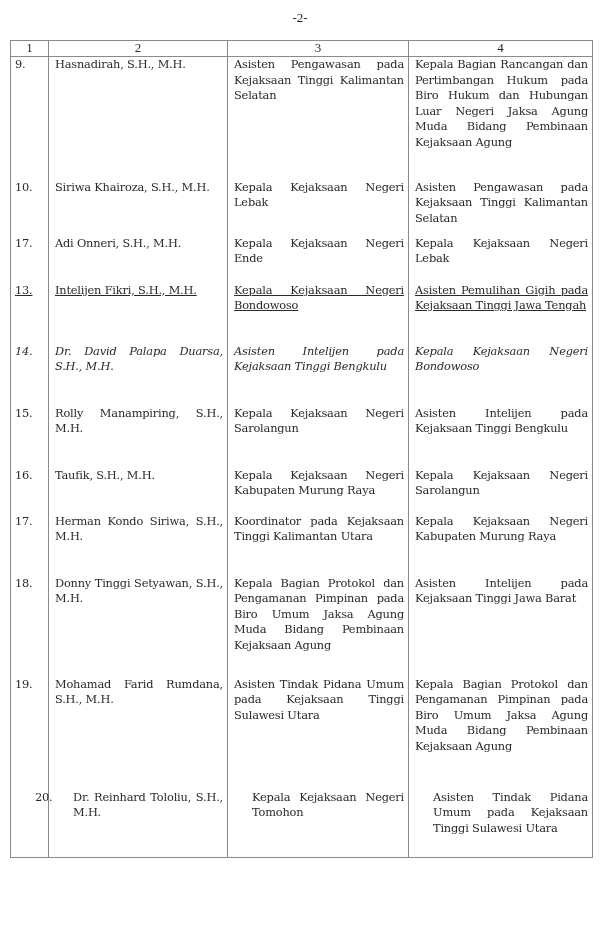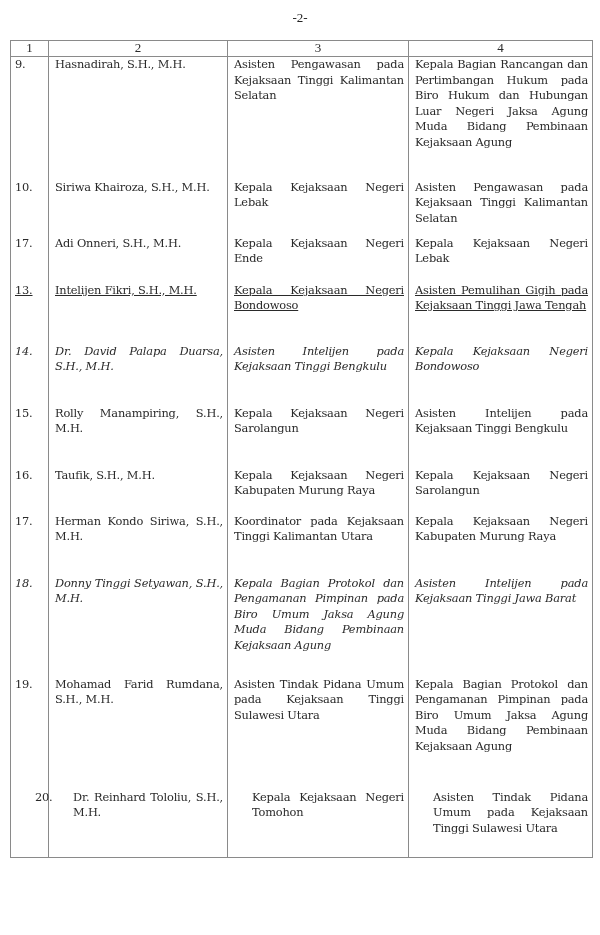--- a/index.html
+++ b/index.html
@@ -81,21 +81,21 @@
     <td class="j">Taufik, S.H., M.H.</td>
     <td class="j">Kepala Kejaksaan Negeri Kabupaten Murung Raya</td>
     <td class="j">Kepala Kejaksaan Negeri Sarolangun</td>
   </tr>
       <tr style="height: 62px;">
     <td class="no">17.</td>
     <td class="j">Herman Kondo Siriwa, S.H., M.H.</td>
     <td class="j">Koordinator pada Kejaksaan Tinggi Kalimantan Utara</td>
     <td class="j">Kepala Kejaksaan Negeri Kabupaten Murung Raya</td>
   </tr>
-      <tr style="height: 101px; font-style: italic;">
+      <tr style="height: 101px;">
     <td class="no">18.</td>
     <td class="j">Donny Tinggi Setyawan, S.H., M.H.</td>
     <td class="j">Kepala Bagian Protokol dan Pengamanan Pimpinan pada Biro Umum Jaksa Agung Muda Bidang Pembinaan Kejaksaan Agung</td>
     <td class="j">Asisten Intelijen pada Kejaksaan Tinggi Jawa Barat</td>
   </tr>
       <tr style="height: 113px;">
     <td class="no">19.</td>
     <td class="j">Mohamad Farid Rumdana, S.H., M.H.</td>
     <td class="j">Asisten Tindak Pidana Umum pada Kejaksaan Tinggi Sulawesi Utara</td>
     <td class="j">Kepala Bagian Protokol dan Pengamanan Pimpinan pada Biro Umum Jaksa Agung Muda Bidang Pembinaan Kejaksaan Agung</td>

